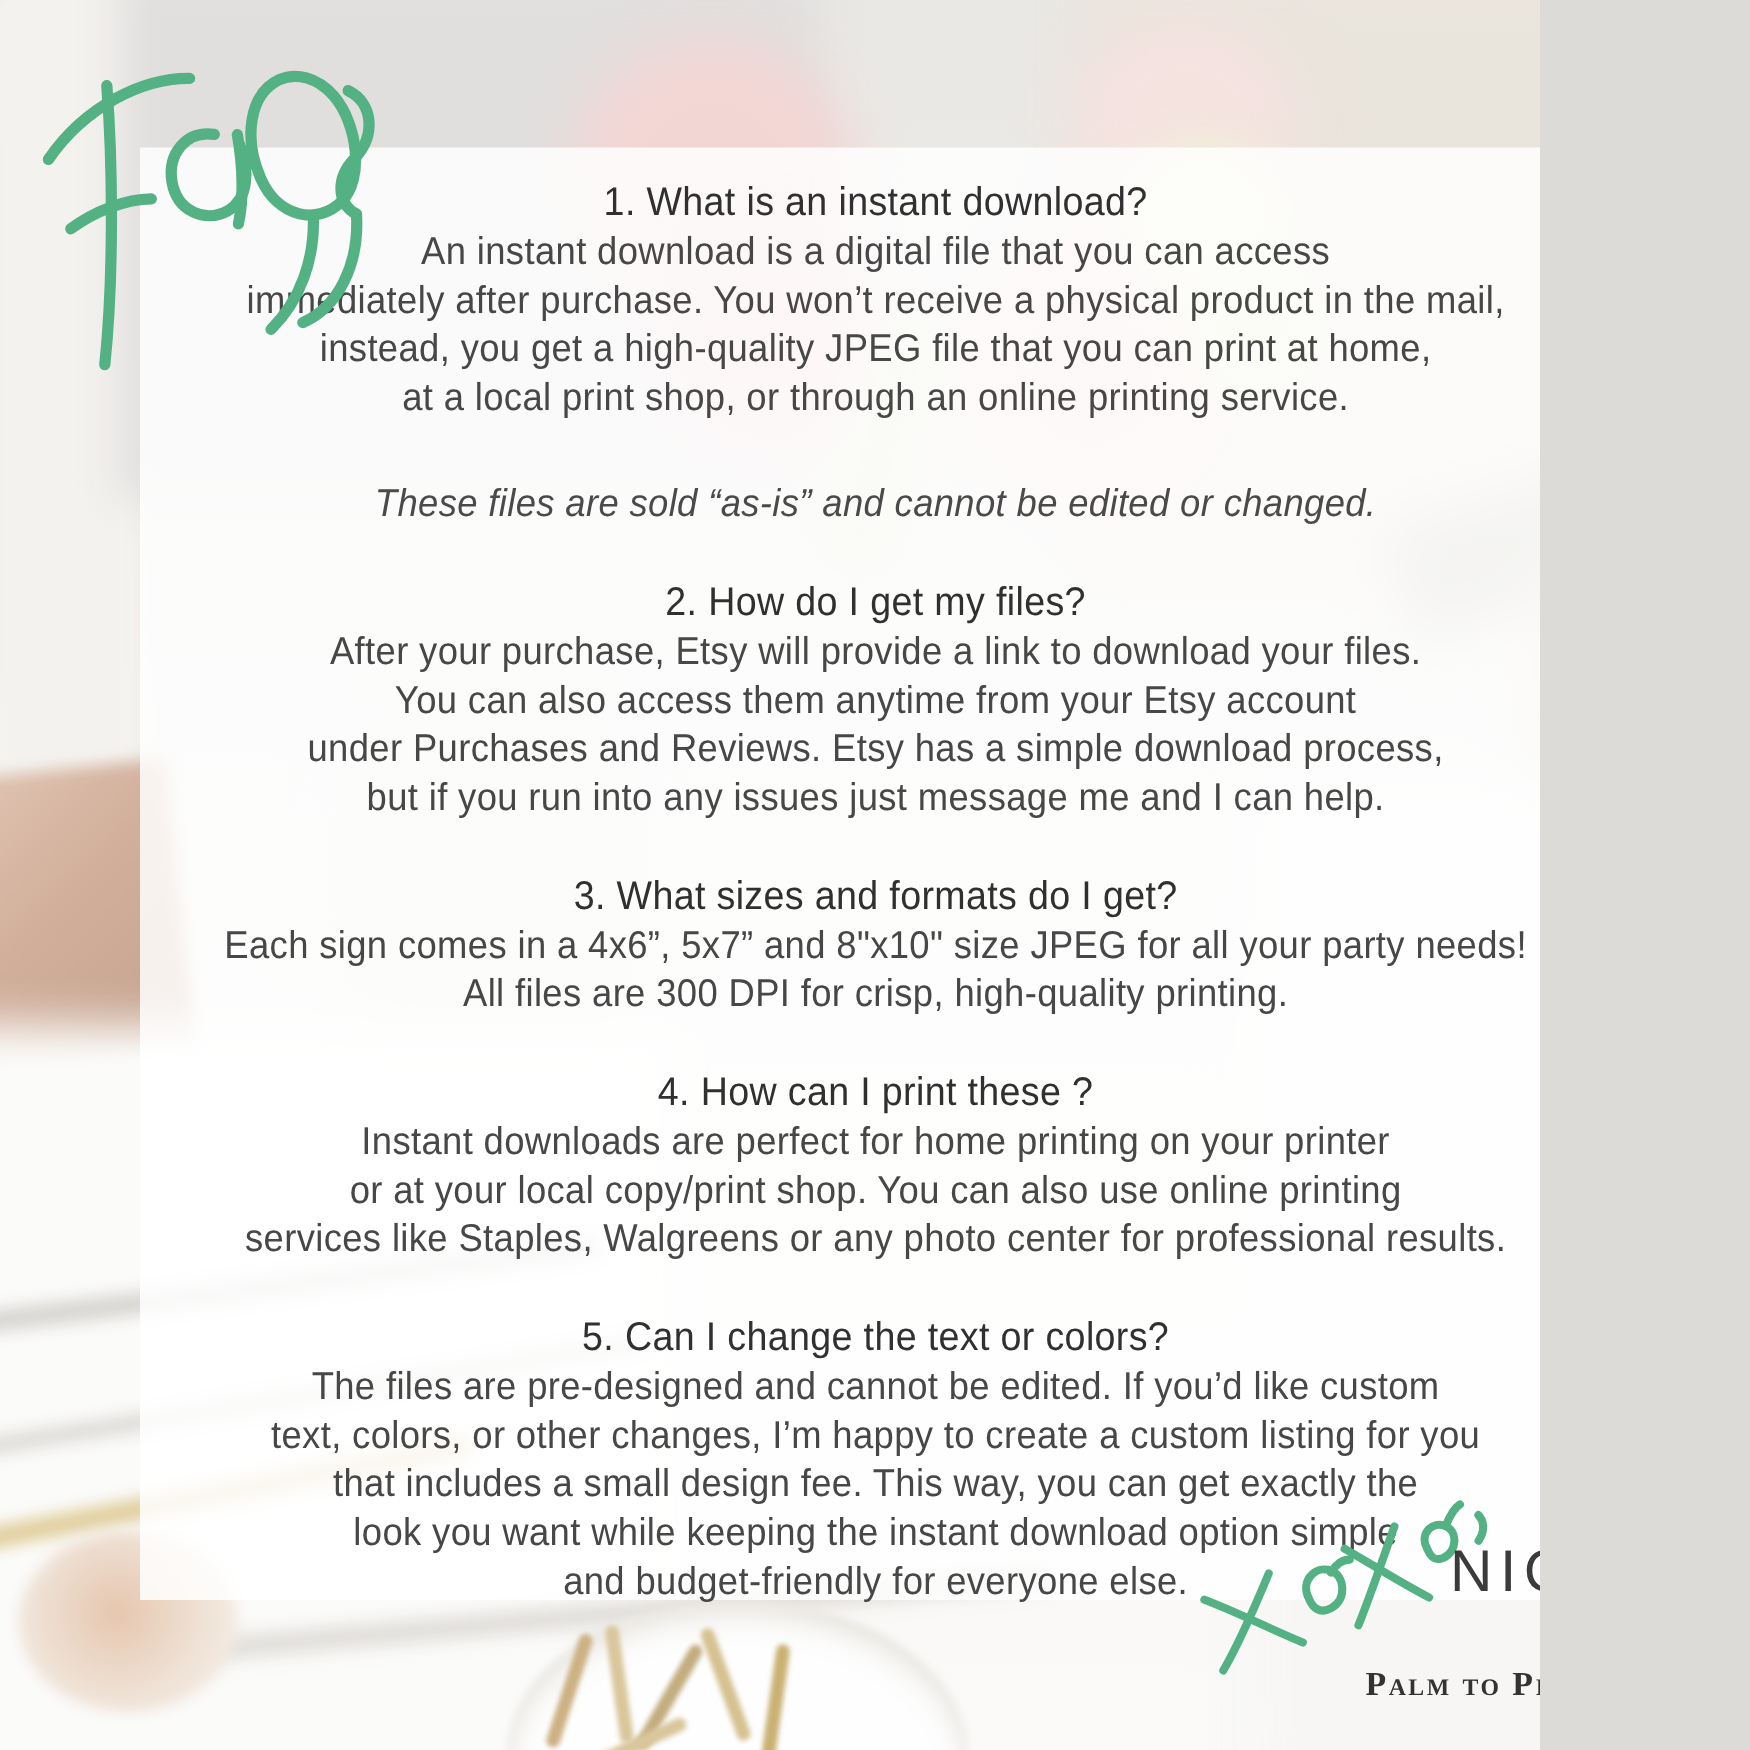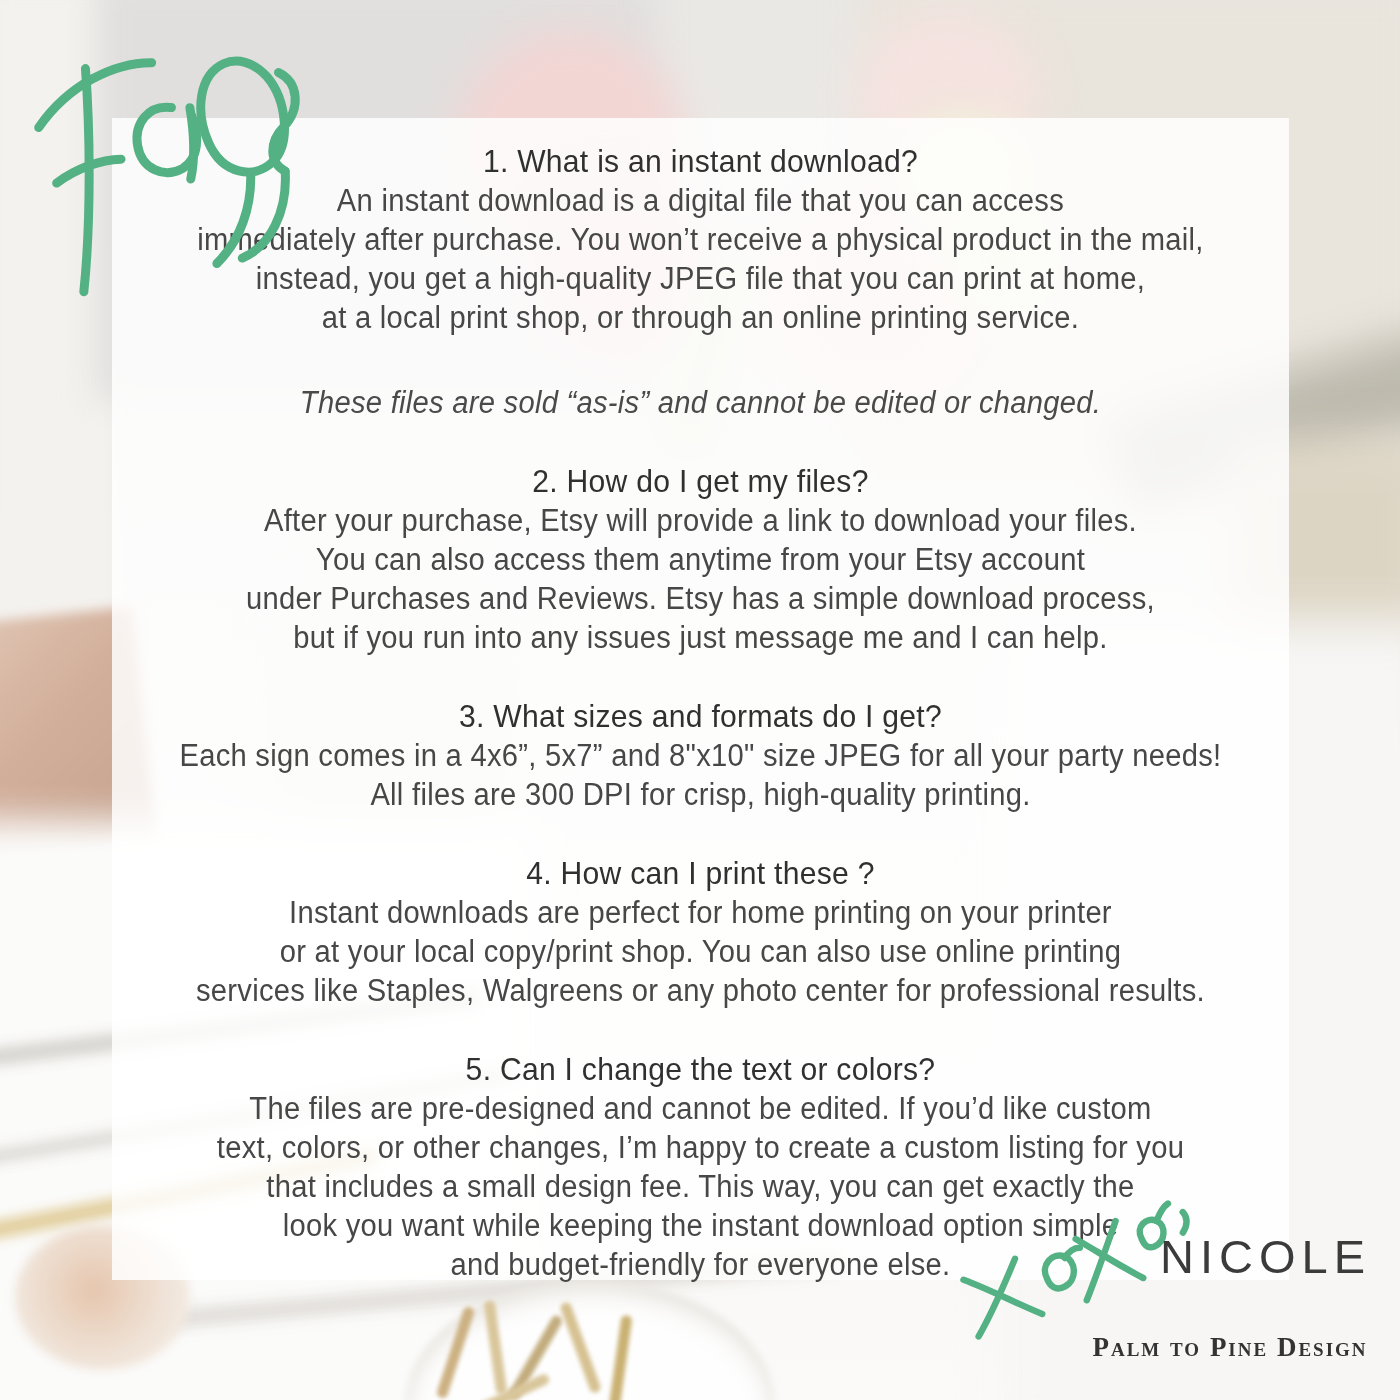--- a/index.html
+++ b/index.html
@@ -1,17 +1,17 @@
 <!DOCTYPE html>
 <html style="--accent: #54b183; --ink: #3f3f3f;"><head>
 <meta charset="utf-8">
 <style>
   html,body{margin:0;padding:0;background:#dddbd8;}
   .canvas{
-    position:relative;width:1400px;height:1400px;overflow:hidden;
+    position:relative;width:1232px;height:1400px;overflow:hidden;
     background:linear-gradient(180deg,#eae8e5 0%,#edebe7 35%,#f5f4f1 62%,#fbfaf9 100%);
     font-family:"Liberation Sans",sans-serif;
   }
   
   .bgel{position:absolute;}
   .bg-topleft-light{left:-10px;top:-10px;width:125px;height:650px;background:#f4f2ef;filter:blur(9px);}
   .bg-top-gray{left:95px;top:-20px;width:560px;height:420px;background:#e1dfde;filter:blur(16px);}
   .bg-top-greige{left:860px;top:-20px;width:560px;height:500px;background:#e9e4dc;filter:blur(18px);}
   .bg-right-diag{left:1110px;top:360px;width:440px;height:95px;background:#bdbaae;filter:blur(22px);transform:rotate(-16deg);}
   .bg-right-beige{left:1230px;top:440px;width:210px;height:300px;background:#ddd5c4;filter:blur(24px);}

